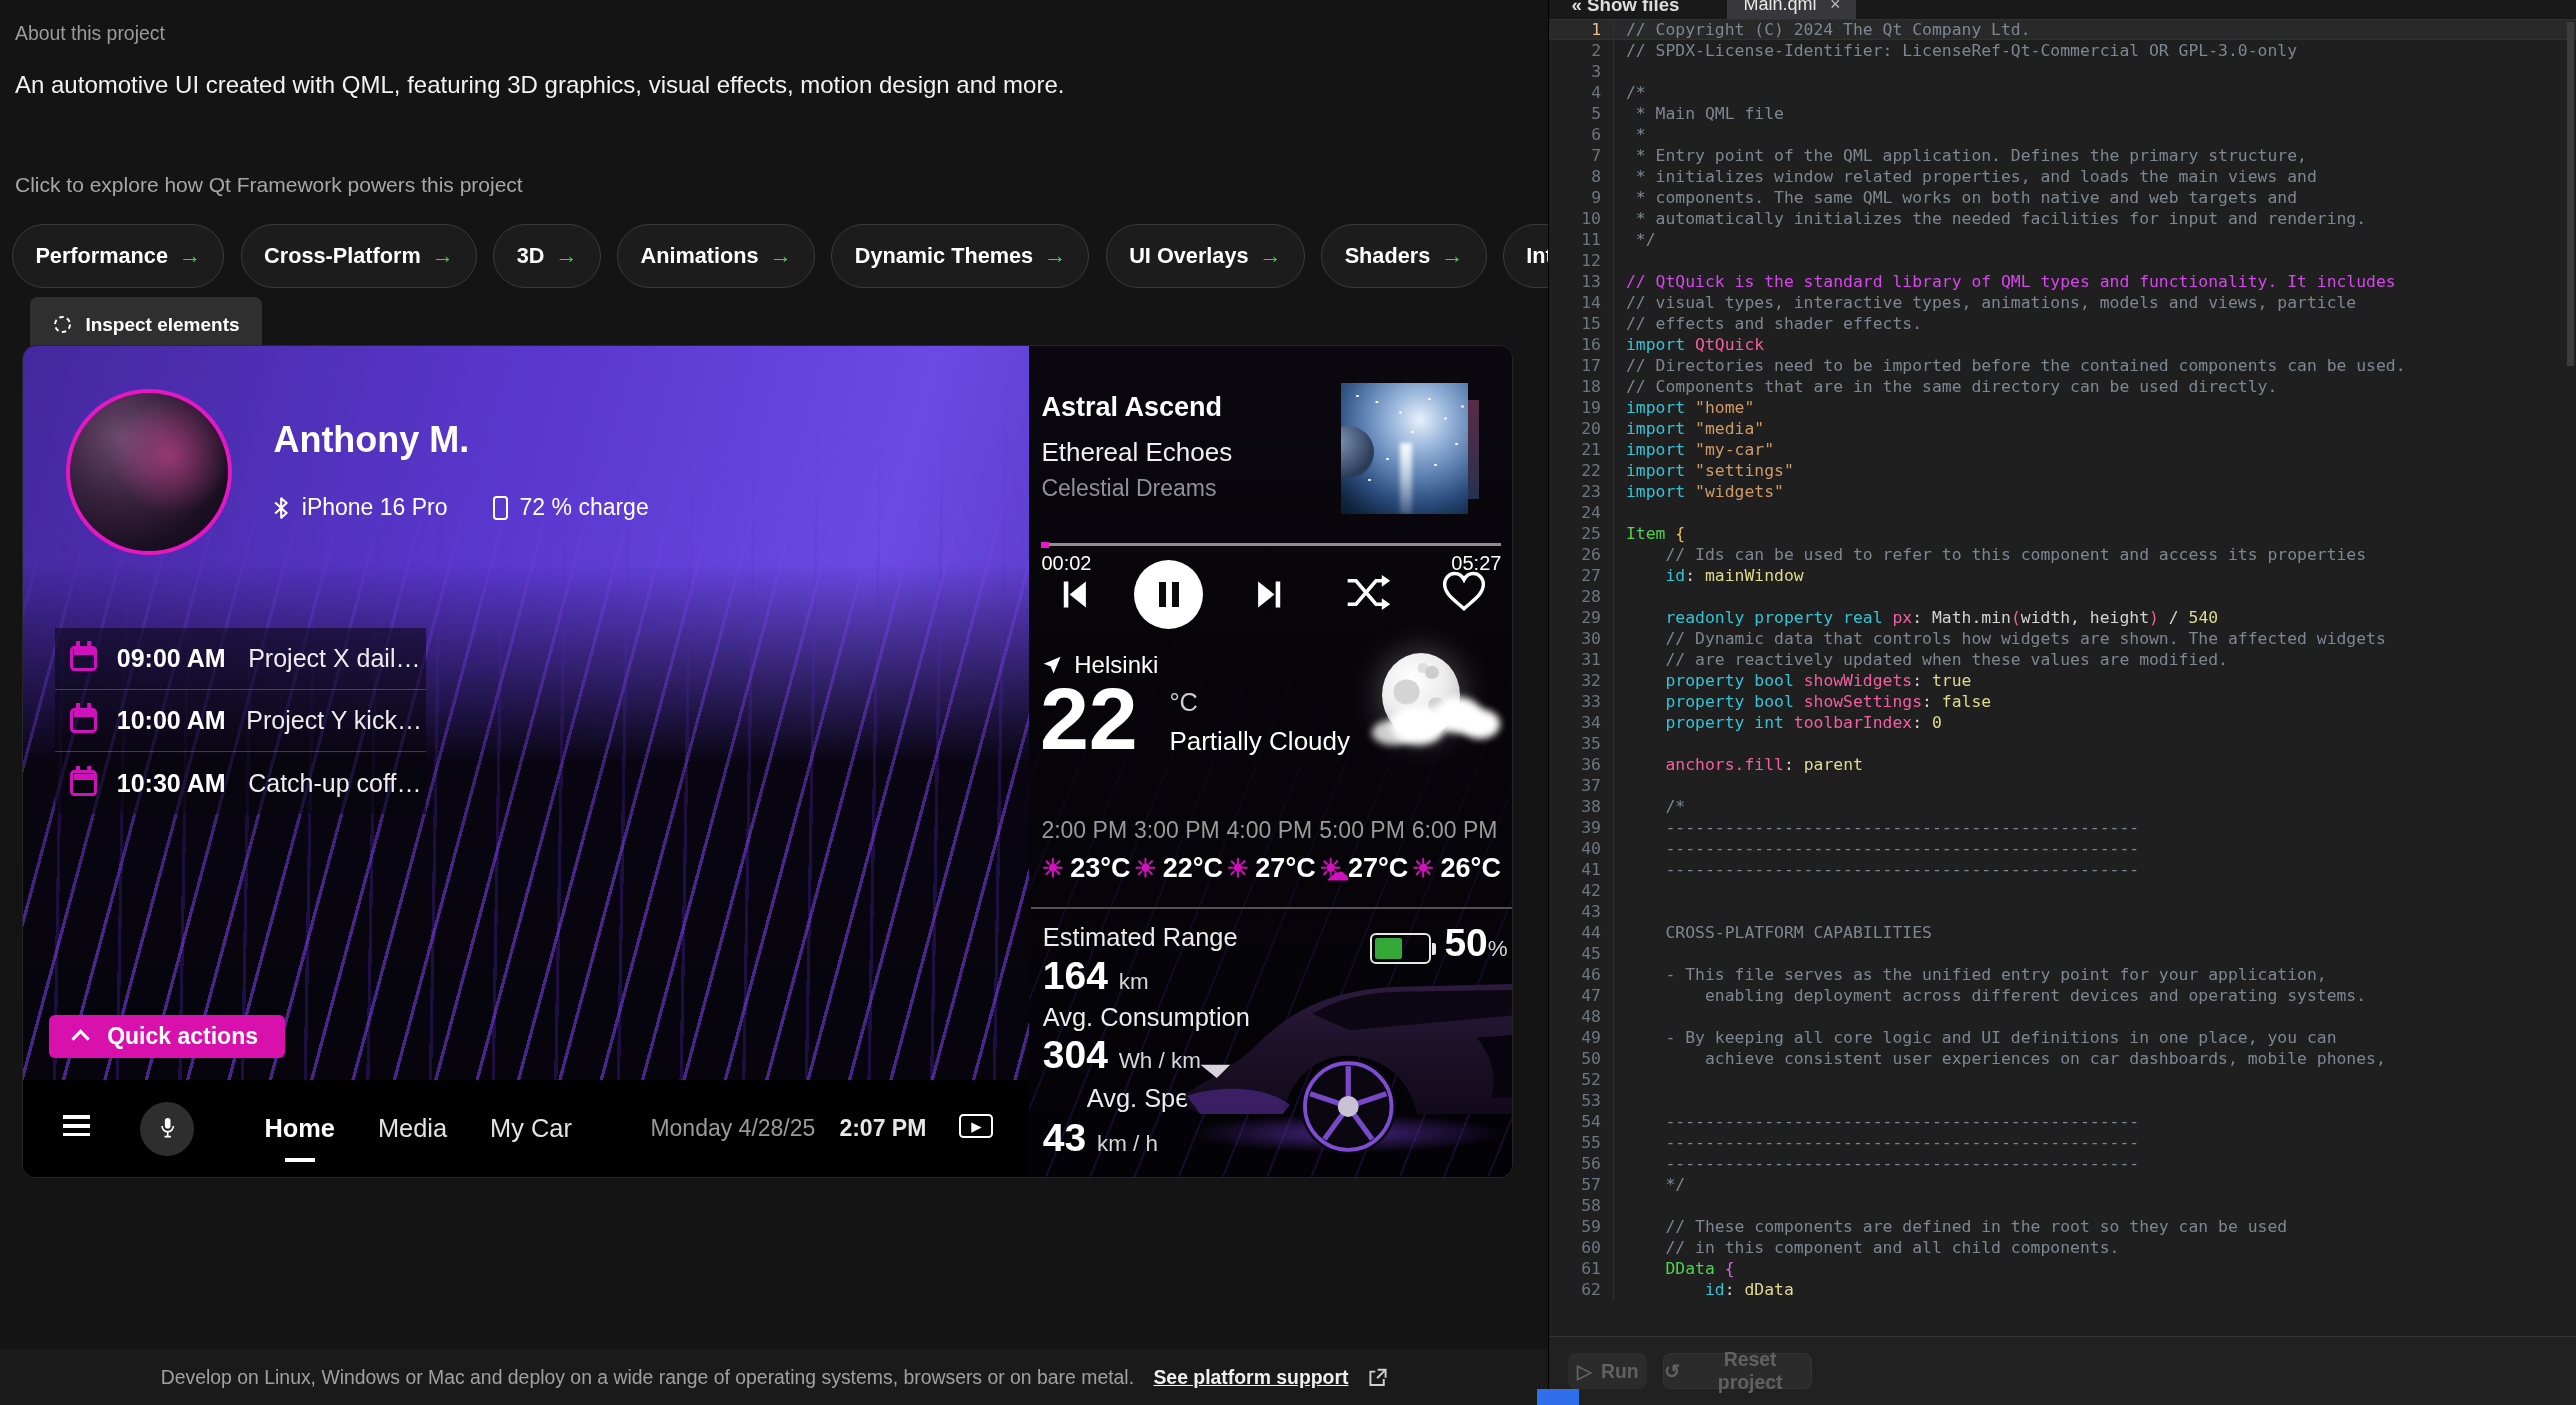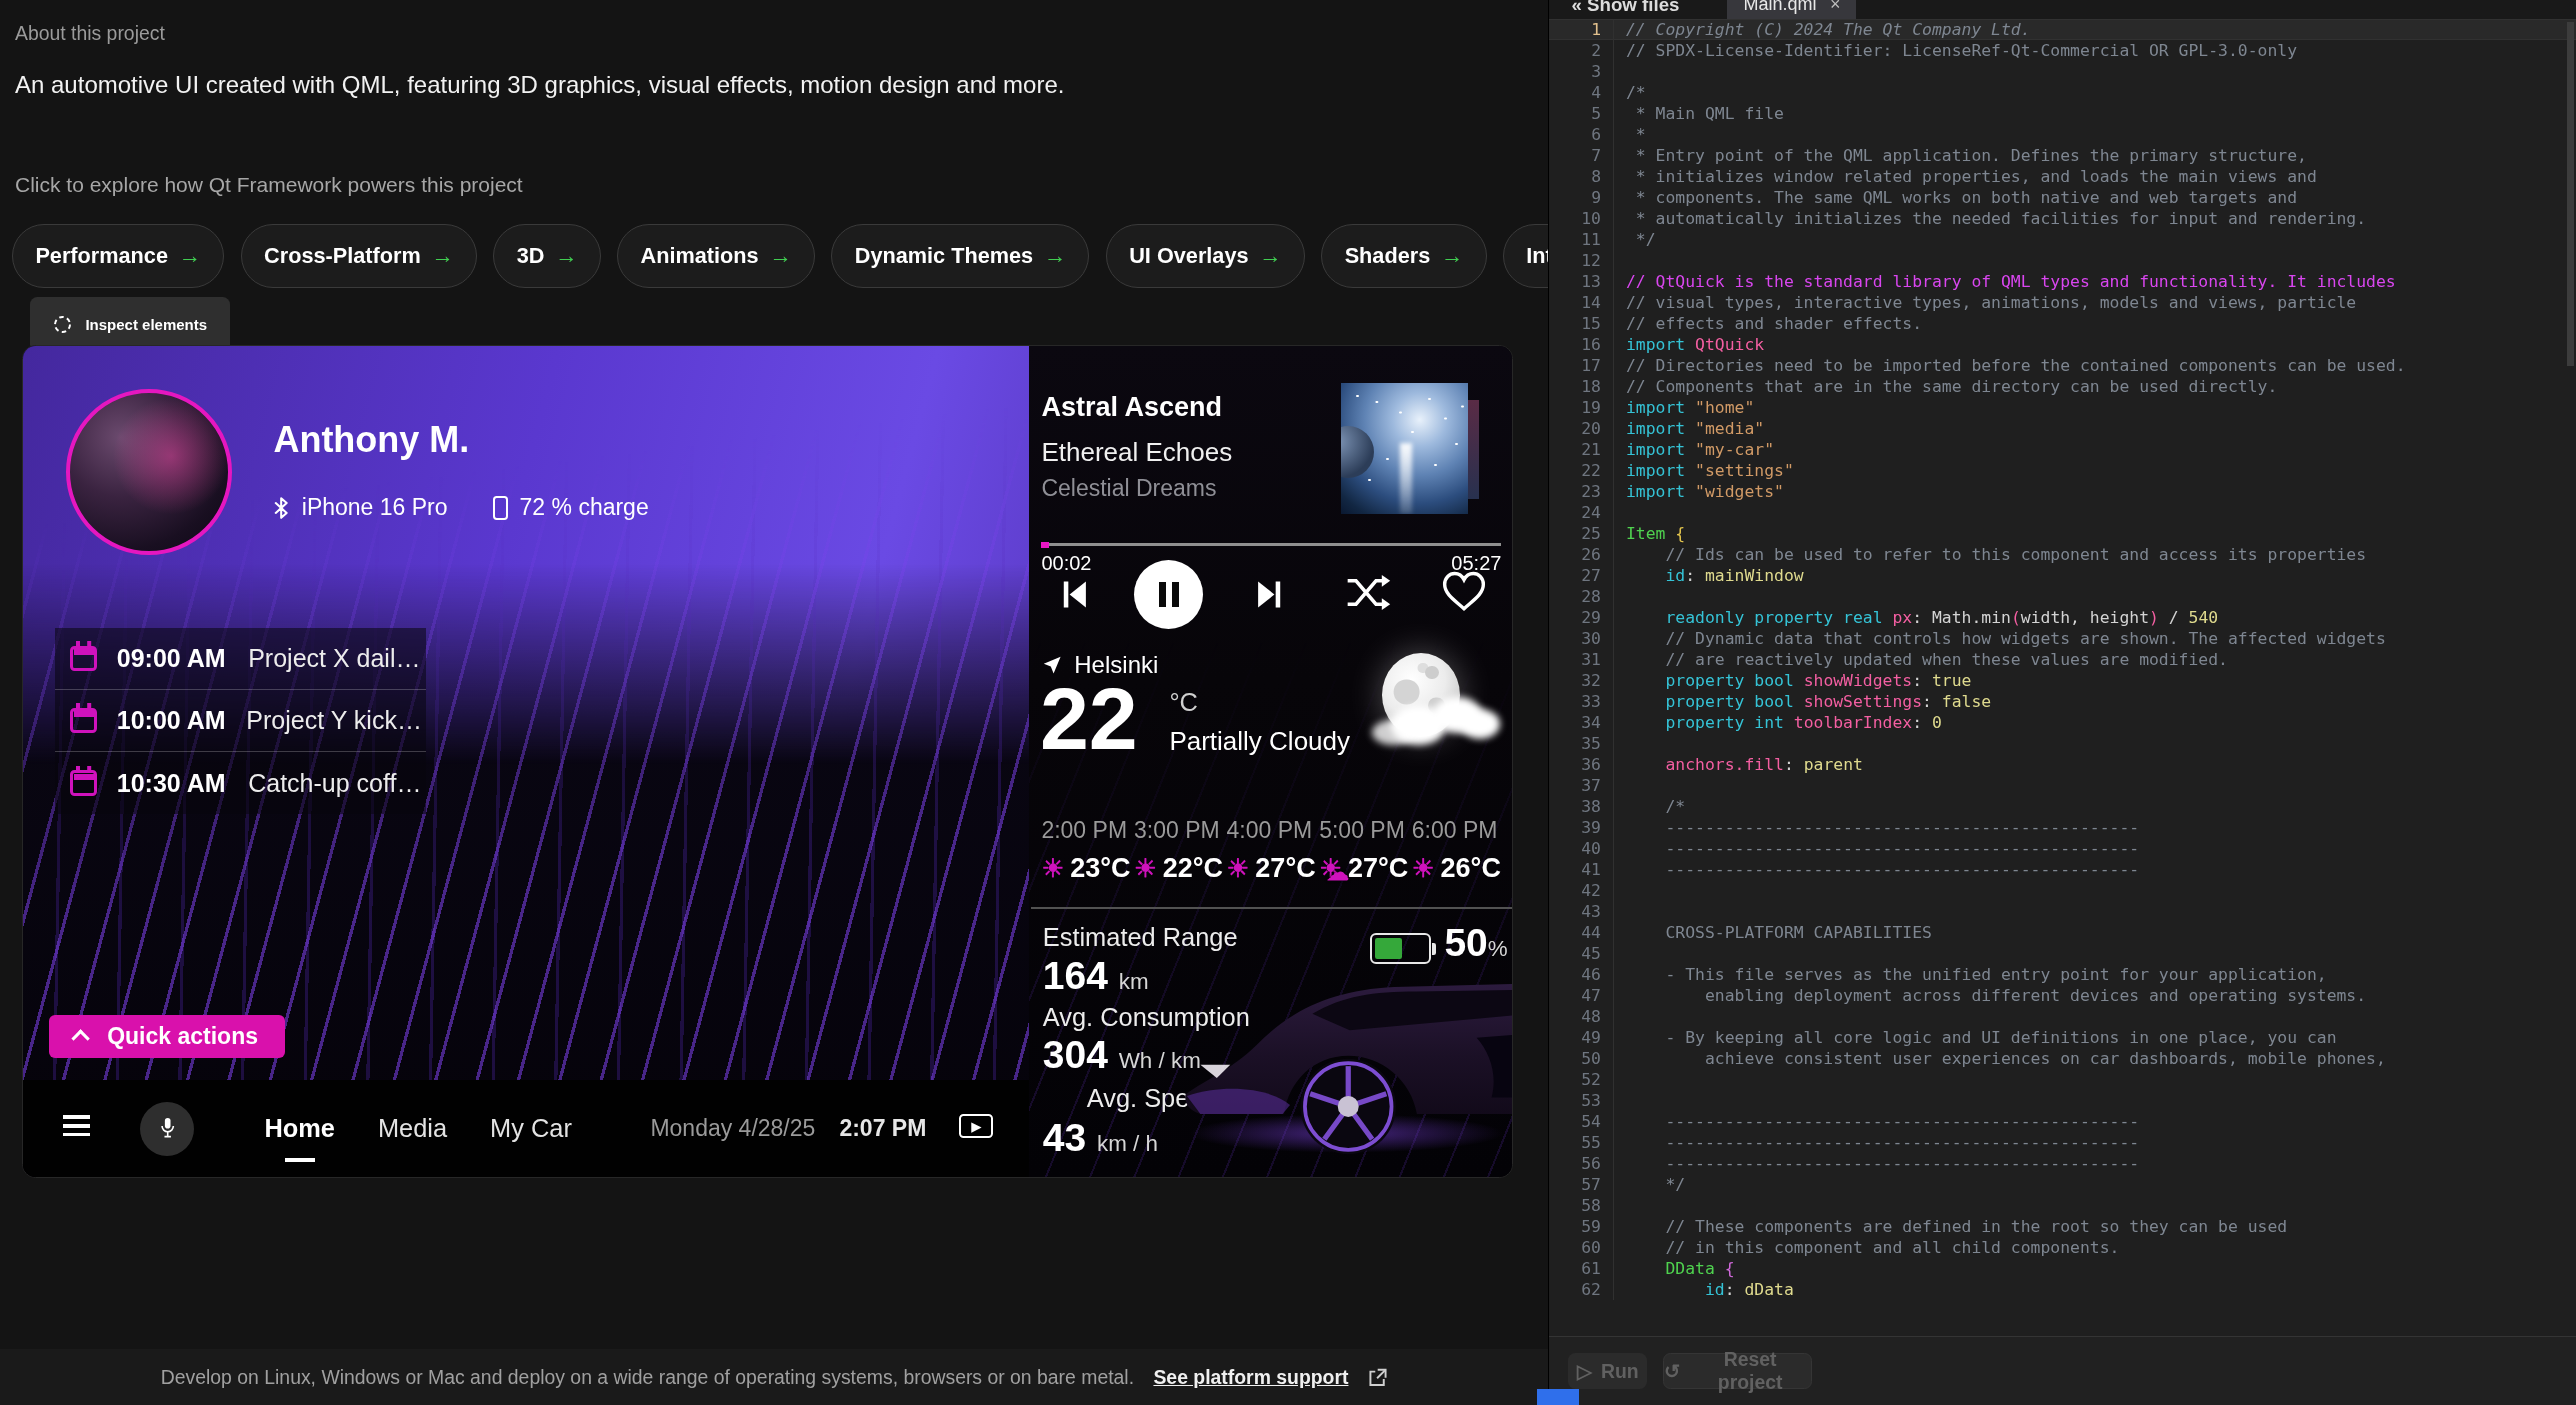--- a/index.html
+++ b/index.html
@@ -14,21 +14,21 @@
   .tags-wrap { left:12px; top:224px; display:flex; align-items:center; gap:16.4px; }
   #tags-row { display:flex; gap:16.4px; }
   .pill { display:flex; align-items:center; gap:10.5px; padding:0 22.4px; height:64px;
     background:#1c1c1c; border:1.5px solid #3a3a3a; border-radius:45px; cursor:pointer; }
   .pill-label { font-size:21.7px; font-weight:bold; color:#fff; }
   .pill-arrow { font-size:22.4px; font-weight:bold; color:var(--qt_green); }
   #see-more { font-size:21px; font-weight:bold; color:var(--qt_green); cursor:pointer; }
 
   #inspect-btn { left:30px; top:297px; height:55px; display:flex; align-items:center; gap:12px;
     padding:0 22.4px; background:#2f2f2f; border:none; border-radius:7.5px; color:#fff;
-    font-size:15px; font-weight:bold; cursor:pointer; }
+    font-size:19px; font-weight:bold; cursor:pointer; }
 
   
   #demo-card { left:22.4px; top:345px; width:1491px; height:833px; border-radius:13.4px;
     overflow:hidden; background:#000; border:0.7px solid #272727; }
   #left-col { position:absolute; left:0; top:0; width:1006px; height:100%;
     background:linear-gradient(180deg,#0d0916 0%,#090612 45%,#05030a 100%); }
   #hero { position:absolute; left:0; top:0; right:0; height:418px;
     background:linear-gradient(105deg,#44289e 0%,#5a38cf 48%,#6a4ae4 82%,#5d3cc9 100%);
     -webkit-mask-image:linear-gradient(180deg,#000 52%,transparent 100%);
     mask-image:linear-gradient(180deg,#000 52%,transparent 100%); }
@@ -492,21 +492,21 @@
     </button>
     <div id="main-tab">
       <span class="tlabel">Main.qml</span>
       <span class="tclose">×</span>
     </div>
   </div>
 
   <div id="code-lines">
       <div class="cl-row current">
         <span class="cl-num">1</span>
-        <span class="cl-code"><span style="color: rgb(126, 134, 145); font-style: italic;">// Copyright (C) 2024 The Qt Company Ltd.</span></span>
+        <span class="cl-code"><span style="color: rgb(126, 134, 145);">// Copyright (C) 2024 The Qt Company Ltd.</span></span>
       </div>
       <div class="cl-row">
         <span class="cl-num">2</span>
         <span class="cl-code"><span style="color: rgb(126, 134, 145);">// SPDX-License-Identifier: LicenseRef-Qt-Commercial OR GPL-3.0-only</span></span>
       </div>
       <div class="cl-row">
         <span class="cl-num">3</span>
         <span class="cl-code"></span>
       </div>
       <div class="cl-row">

